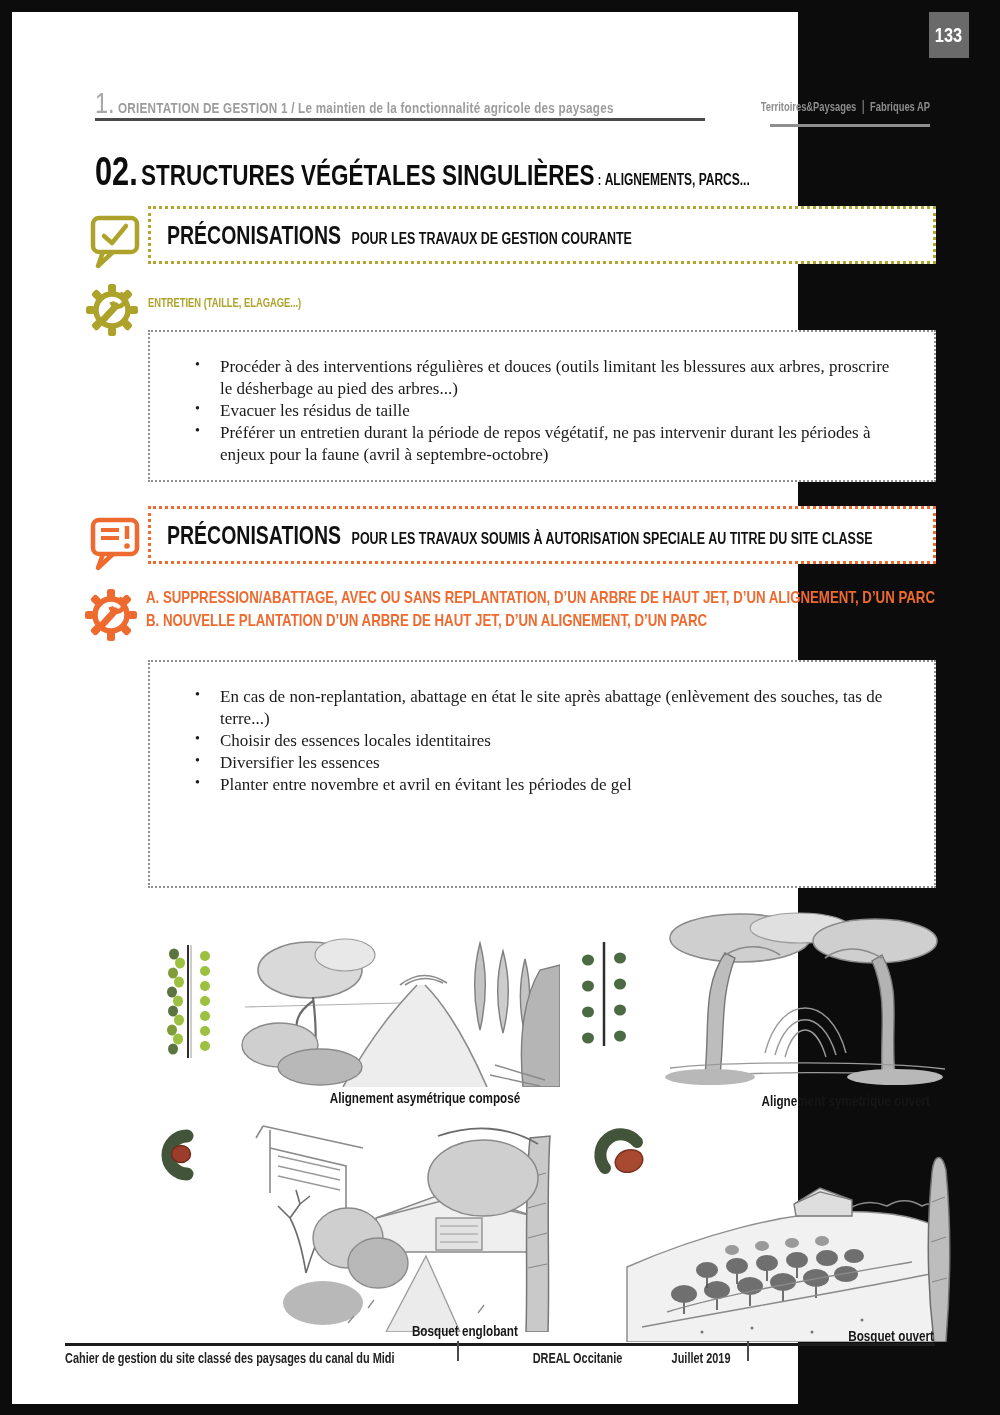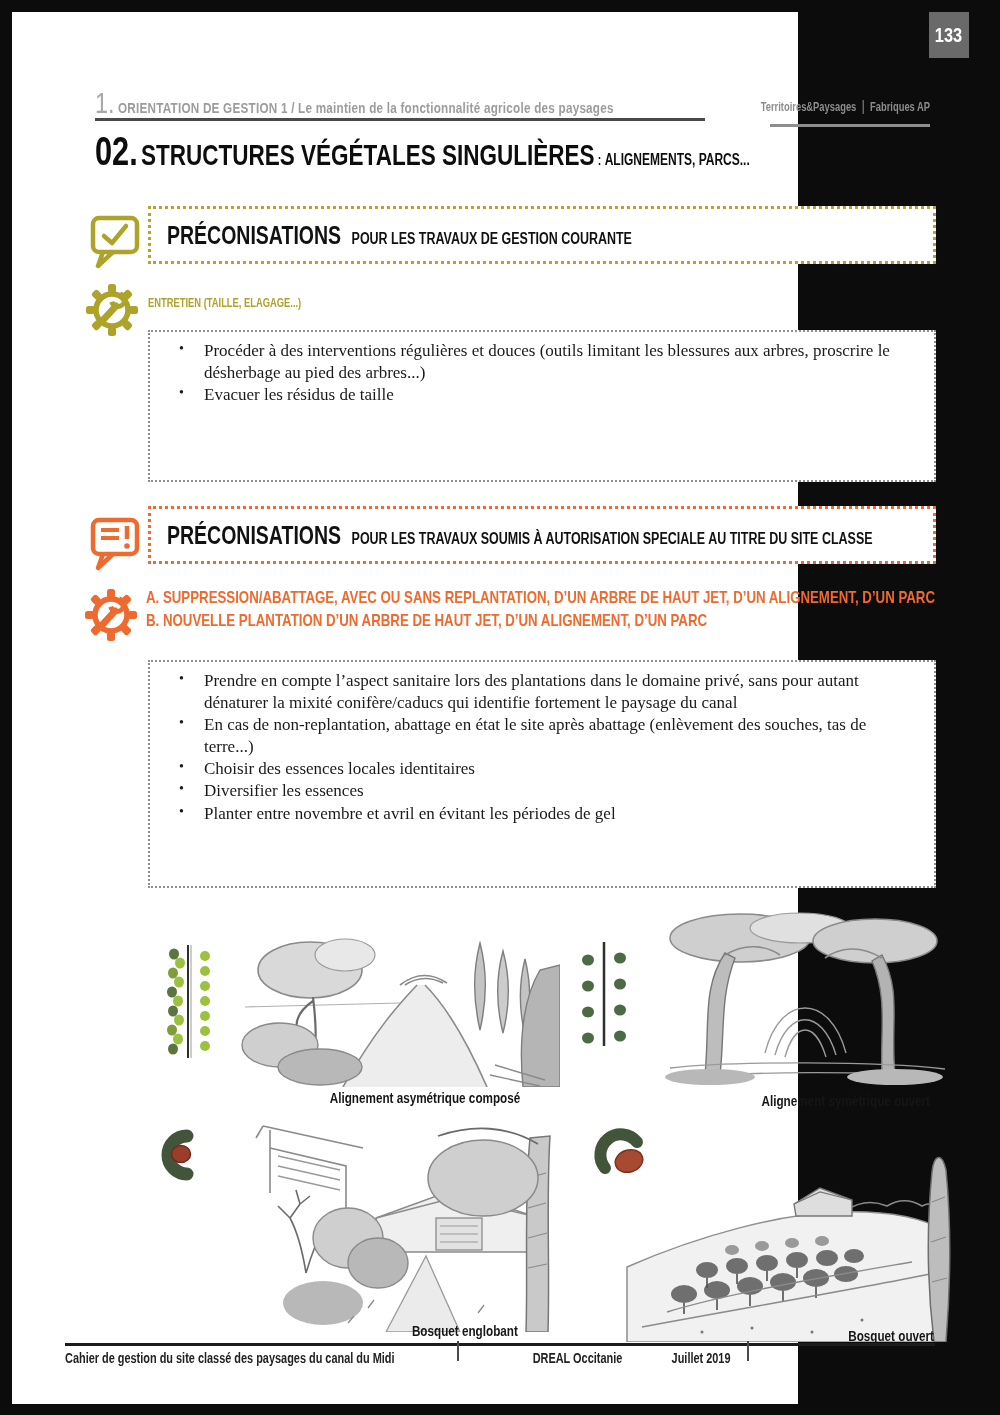--- a/index.html
+++ b/index.html
@@ -14,40 +14,40 @@
            display:flex;align-items:center;justify-content:center;font-weight:bold;font-size:21px;}
 
   .hdr{left:83px;top:74px;width:650px;}
   .hdr-num{font-size:30px;font-weight:400;color:#a8a8a8;}
   .hdr-txt{font-size:15px;font-weight:700;color:#9c9c9c;letter-spacing:.3px;}
   .hdr-rule{left:83px;top:106px;width:610px;height:3px;background:#4a4a4a;}
   .brand{left:600px;top:86px;width:318px;text-align:right;font-size:12px;font-weight:700;color:#8c8c8c;}
   .brand-div{font-weight:300;color:#9a9a9a;padding:0 7px;font-size:14px;}
   .brand-rule{left:758px;top:112px;width:160px;height:3px;background:#8e8e8e;}
 
-  .title-row{left:83px;top:116px;width:880px;}
+  .title-row{left:83px;top:136px;width:880px;}
   .title-row .cond{transform:scaleX(0.75);}
   .t-num{font-size:41px;font-weight:800;color:#0d0d0d;}
   .t-main{font-size:30px;font-weight:800;color:#0d0d0d;}
   .t-sep{font-size:14px;font-weight:700;color:#0d0d0d;}
   .t-sub{font-size:16px;font-weight:800;color:#0d0d0d;}
 
   .prec-box{width:788px;height:58px;box-sizing:border-box;display:flex;align-items:center;padding-left:16px;background:#fff;}
   .box-olive{left:136px;top:194px;border:3px dotted #b1a52c;}
   .box-orange{left:136px;top:494px;border:3px dotted #ee6a2f;}
   .prec-title{font-size:25px;font-weight:800;color:#111;}
   .prec-sub{font-size:16px;font-weight:700;color:#111;margin-left:9px;}
 
   .sublabel-olive{left:136px;top:284px;font-size:12px;font-weight:700;color:#ada32b;}
   .ab-block{left:134px;top:574px;color:#ee6a2f;font-size:17px;font-weight:700;line-height:23px;}
 
   .dotted-box{width:788px;box-sizing:border-box;border:2px dotted #8f8f8f;padding:8px 24px 8px 16px;background:#fff;}
   .dbox1{left:136px;top:318px;height:152px;}
   .dbox2{left:136px;top:648px;height:228px;}
-  .dotted-box ul{margin:0;padding:0;list-style:none;}
+  .dotted-box ul{margin:16px;padding:0;list-style:none;}
   .dotted-box li{font-family:"Liberation Serif",serif;font-size:17px;line-height:1.3;color:#1a1a1a;
                  position:relative;padding-left:38px;}
   .dotted-box li::before{content:"\2022";position:absolute;left:13px;top:0;font-size:14px;color:#1a1a1a;}
 
   .caption{font-size:15px;font-weight:700;color:#161616;text-align:right;}
   .caption .cond{transform:scaleX(0.78);}
 
   .foot-rule{left:53px;top:1331px;width:870px;height:3px;background:#1c1c1c;}
   .foot{font-size:14px;font-weight:700;color:#222;top:1338px;}
   .foot-left{left:53px;width:420px;}
@@ -122,20 +122,21 @@
     </svg>
   </div>
   <div class="abs sublabel-olive">
     <span class="cond">ENTRETIEN (TAILLE, ELAGAGE...)</span>
   </div>
 
   <div class="abs dotted-box dbox1">
     <ul>
         <li>Procéder à des interventions régulières et douces (outils limitant les blessures aux arbres, proscrire le désherbage au pied des arbres...)</li>
         <li>Evacuer les résidus de taille</li>
+        <li>Préférer un entretien durant la période de repos végétatif, ne pas intervenir durant les périodes à enjeux pour la faune (avril à septembre-octobre)</li>
       </ul>
   </div>
 
   <div class="abs" style="left:76px;top:501px;">
     <svg viewBox="0 0 54 60" width="54" height="60">
       <rect x="5" y="7" width="44" height="34" rx="6" fill="none" stroke="#ee6a2f" stroke-width="4.5"></rect>
       <path d="M15,41 L10,55 L25,41" fill="none" stroke="#ee6a2f" stroke-width="4.5" stroke-linejoin="round"></path>
       <line x1="13" y1="17" x2="31" y2="17" stroke="#ee6a2f" stroke-width="4"></line>
       <line x1="13" y1="25" x2="31" y2="25" stroke="#ee6a2f" stroke-width="4"></line>
       <line x1="39" y1="13" x2="39" y2="26" stroke="#ee6a2f" stroke-width="4.5"></line>
@@ -167,21 +168,20 @@
       <circle cx="17" cy="38" r="4" fill="#ee6a2f"></circle>
     </svg>
   </div>
   <div class="abs ab-block">
     <div><span class="cond">A. SUPPRESSION/ABATTAGE, AVEC OU SANS REPLANTATION, D’UN ARBRE DE HAUT JET, D’UN ALIGNEMENT, D’UN PARC</span></div>
     <div><span class="cond">B. NOUVELLE PLANTATION D’UN ARBRE DE HAUT JET, D’UN ALIGNEMENT, D’UN PARC</span></div>
   </div>
 
   <div class="abs dotted-box dbox2">
     <ul>
-        <li>Prendre en compte l’aspect sanitaire lors des plantations dans le domaine privé, sans pour autant dénaturer la mixité conifère/caducs qui identifie fortement le paysage du canal</li>
         <li>En cas de non-replantation, abattage en état le site après abattage (enlèvement des souches, tas de terre...)</li>
         <li>Choisir des essences locales identitaires</li>
         <li>Diversifier les essences</li>
         <li>Planter entre novembre et avril en évitant les périodes de gel</li>
       </ul>
   </div>
 
   <div class="abs" style="left:148px;top:930px;">
     <svg viewBox="0 0 55 125" width="55" height="125">
       <line x1="28" y1="3" x2="28" y2="116" stroke="#2e2e2e" stroke-width="2"></line>

